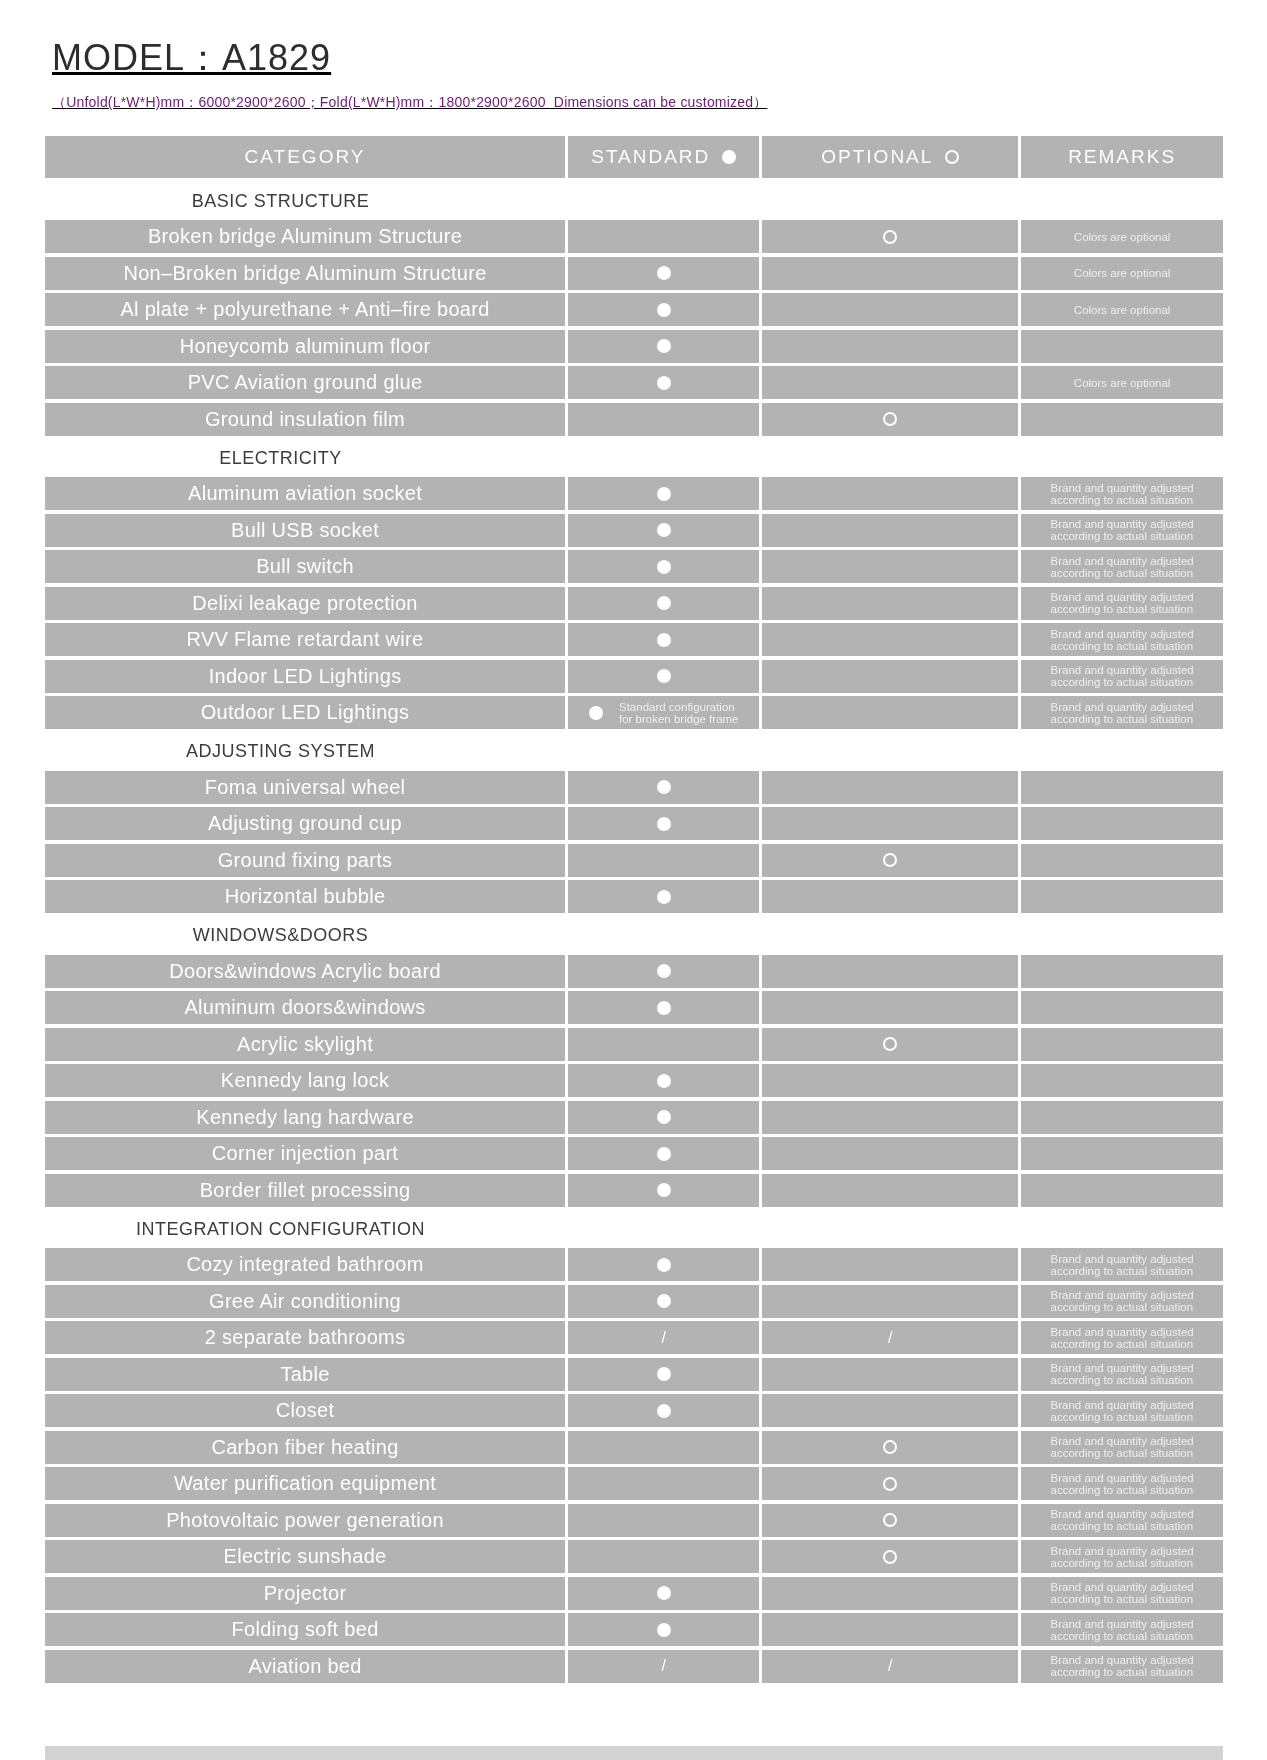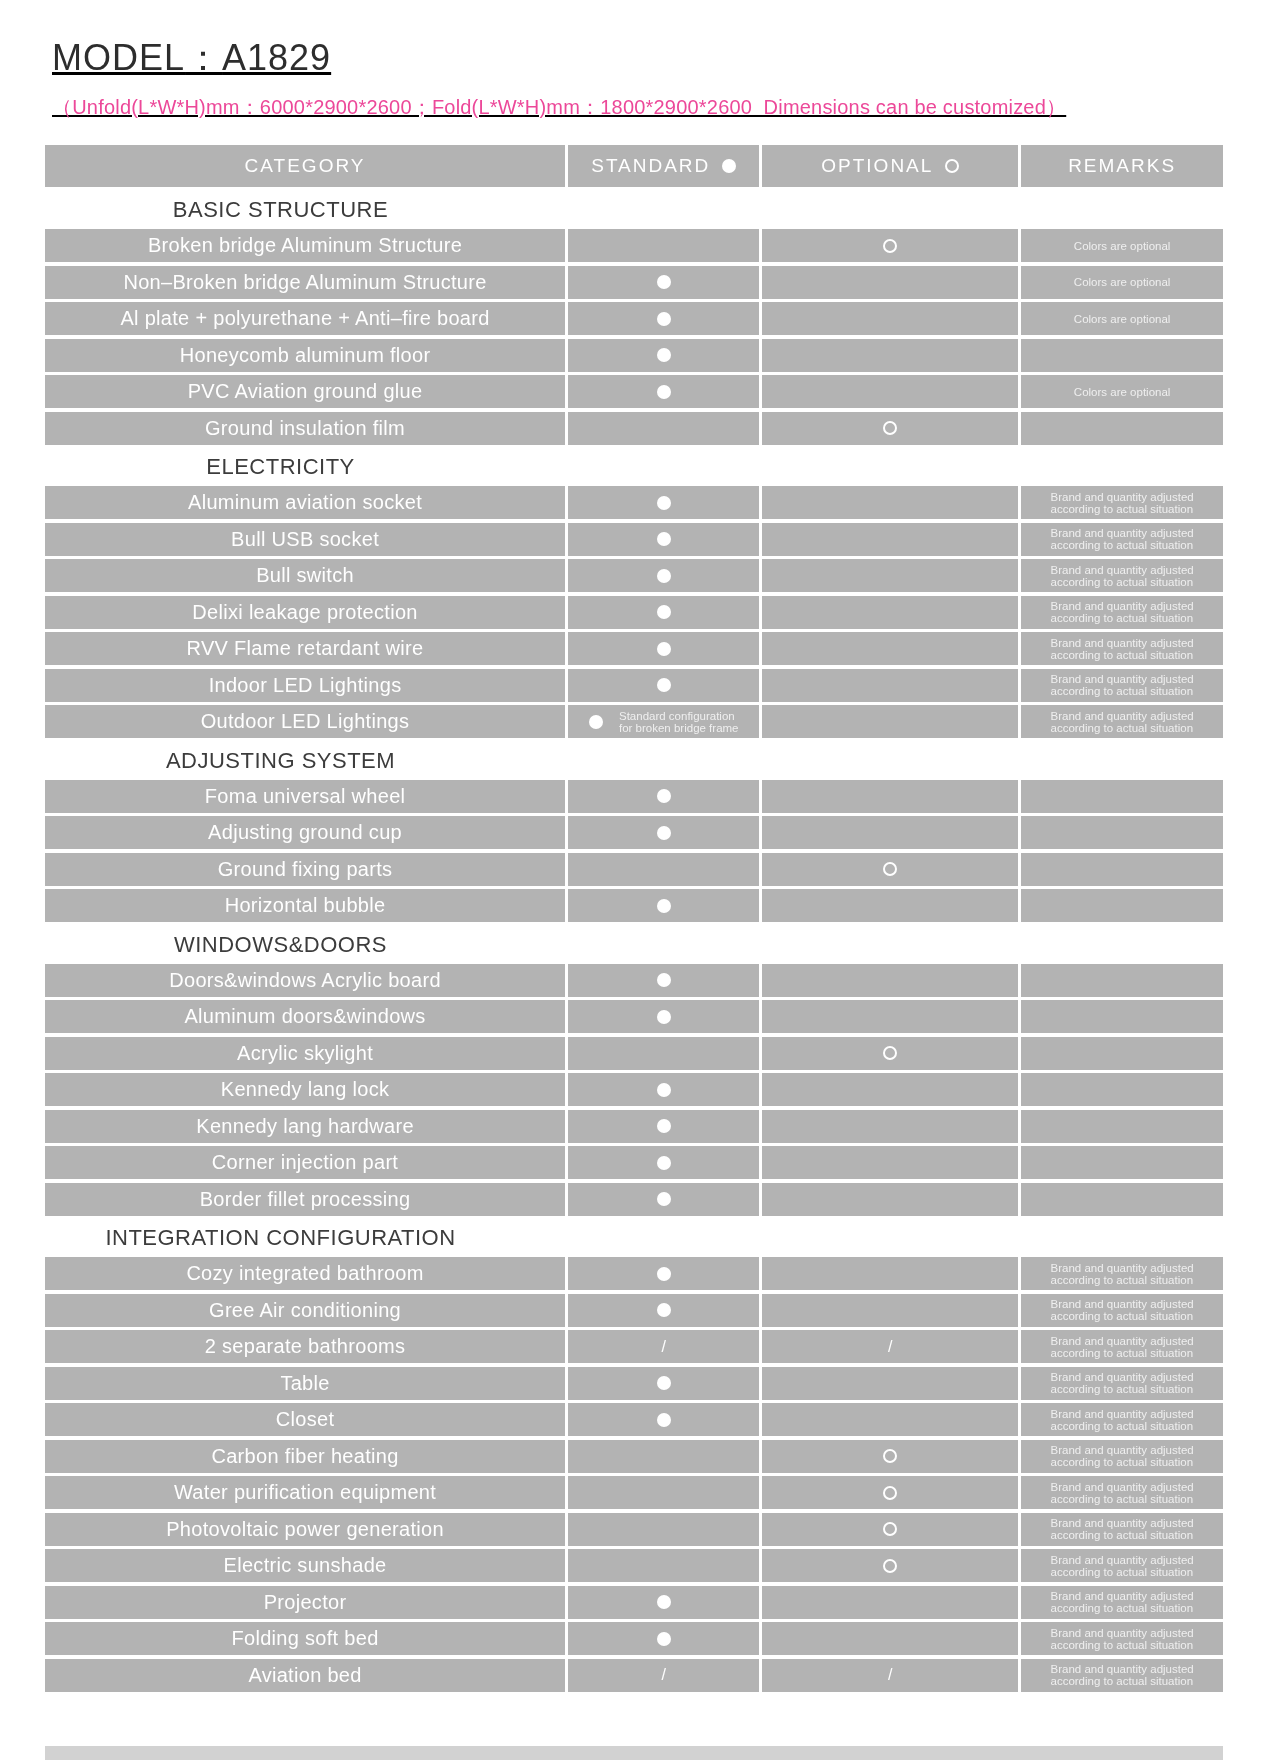--- a/index.html
+++ b/index.html
@@ -20,22 +20,22 @@
   
   .title-block{margin:34px 0 0 52px;text-decoration:underline;}
   .page-title{
     font-size:36px;
     font-weight:400;
     letter-spacing:1px;
     color:var(--title-text);
   }
   .subtitle{
     margin-top:11px;
-    font-size:20px;
-    color:#ec4899;
+    font-size:14px;
+    color:#701a75;
     white-space:pre-wrap;
     letter-spacing:.2px;
   }
   
   .spec-table{margin:24px 0 0 45px;width:1178px;}
   .trow{display:flex;gap:3px;}
   .thead{margin-bottom:4px;}
   .th{
     background:var(--cell-bg);
     color:var(--cell-text);
@@ -55,21 +55,21 @@
   .col-opt{width:270px;}
   .col-rem{width:213px;}
   .cell.col-cat{font-size:20px;letter-spacing:.3px;}
   .cell.col-rem{
     font-size:11.5px;line-height:12px;text-align:left;
     color:var(--remark-text);white-space:pre-line;
   }
   .section-heading{
     width:471px;height:38px;
     display:flex;align-items:center;justify-content:center;
-    font-size:22px;letter-spacing:.5px;
+    font-size:18px;letter-spacing:.5px;
     color:var(--section-text);
     background:transparent;
   }
   
   .dot{
     width:14px;height:14px;border-radius:50%;
     background:var(--cell-text);display:inline-block;flex:none;
   }
   .ring{
     width:14px;height:14px;border-radius:50%;

